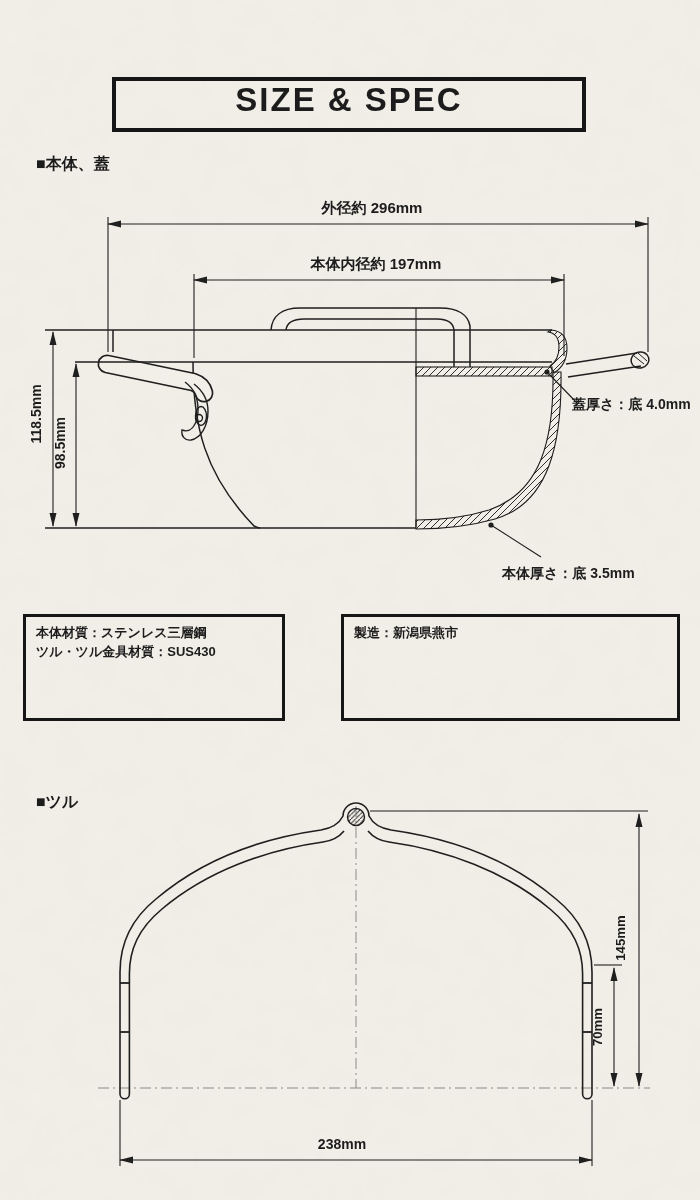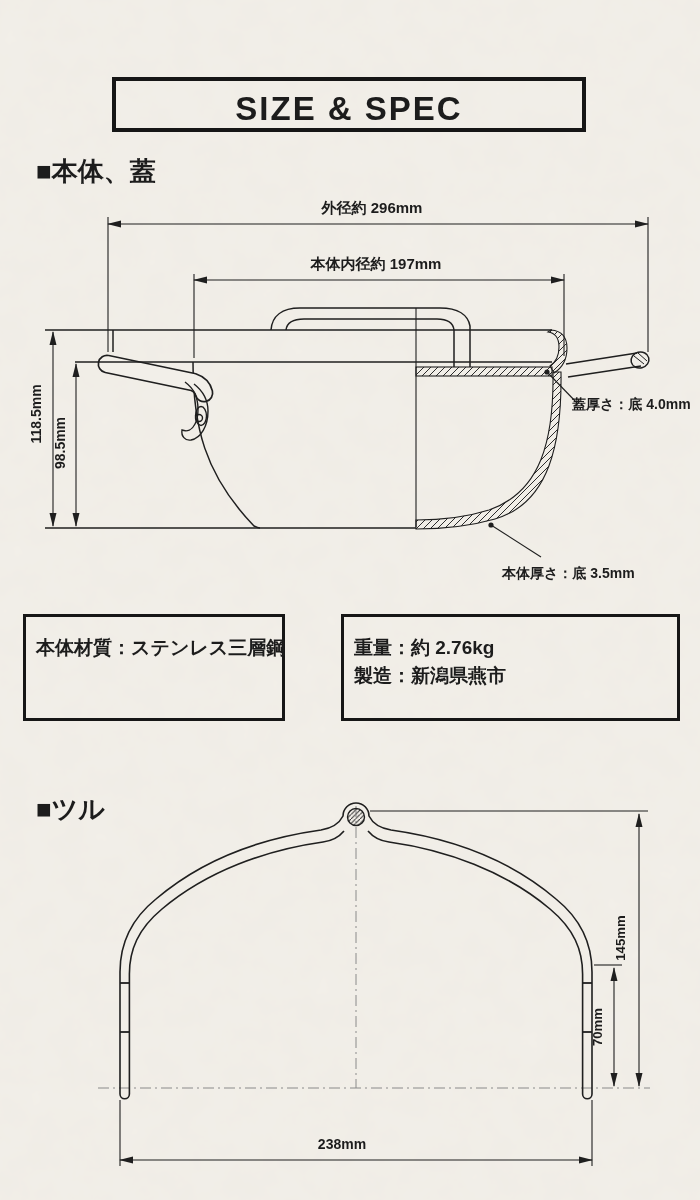--- a/index.html
+++ b/index.html
@@ -4,30 +4,30 @@
 <style>
   html,body{margin:0;padding:0;background:#f2efe9;}
   .canvas{
     position:relative;width:700px;height:1200px;background:#f2efe9;
     font-family:"Liberation Sans","DejaVu Sans",sans-serif;color:#1c1c1c;overflow:hidden;
   }
   .canvas svg{position:absolute;left:0;top:0;}
   .title-box{
     position:absolute;left:112px;top:77px;width:474px;height:55px;
     border:4px solid #161616;box-sizing:border-box;
-    display:flex;align-items:flex-end;justify-content:center;
+    display:flex;align-items:flex-start;justify-content:center;
     font-size:33px;font-weight:bold;letter-spacing:2px;
   }
-  .sec-head{position:absolute;font-size:26px;font-weight:bold;white-space:nowrap;}
+  .sec-head{position:absolute;font-size:16px;font-weight:bold;white-space:nowrap;}
   #head-body{left:36px;top:154px;}
   #head-tsuru{left:36px;top:792px;font-family:Liberation Mono, monospace;}
   .spec-box{
     position:absolute;border:3px solid #161616;box-sizing:border-box;
-    font-size:19px;font-weight:bold;line-height:1.45;
-    padding:17px 10px;white-space:nowrap;
+    font-size:13px;font-weight:bold;line-height:1.45;
+    padding:7px 10px;white-space:nowrap;
   }
   #materials-box{left:23px;top:614px;width:262px;height:107px;}
   #weight-box{left:341px;top:614px;width:339px;height:107px;}
   .svgt{font-family:"Liberation Sans","DejaVu Sans",sans-serif;font-weight:bold;fill:#1c1c1c;}
   .s15{font-size:15px;} .s14{font-size:14px;} .s13{font-size:13.2px;}
 </style>
 </head>
 <body>
 
 <div class="canvas">
@@ -163,20 +163,20 @@
 
   <div class="title-box">
     <span>SIZE &amp; SPEC</span>
   </div>
 
   <div class="sec-head" id="head-body">■本体、蓋</div>
   <div class="sec-head" id="head-tsuru">■ツル</div>
 
   <div class="spec-box" id="materials-box">
     <div>本体材質：ステンレス三層鋼</div>
+    <div>ツル・ツル金具材質：SUS430</div>
   </div>
 
   <div class="spec-box" id="weight-box">
-    <div>重量：約 2.76kg</div>
     <div>製造：新潟県燕市</div>
   </div>
 
 </div>
 
 </body></html>

